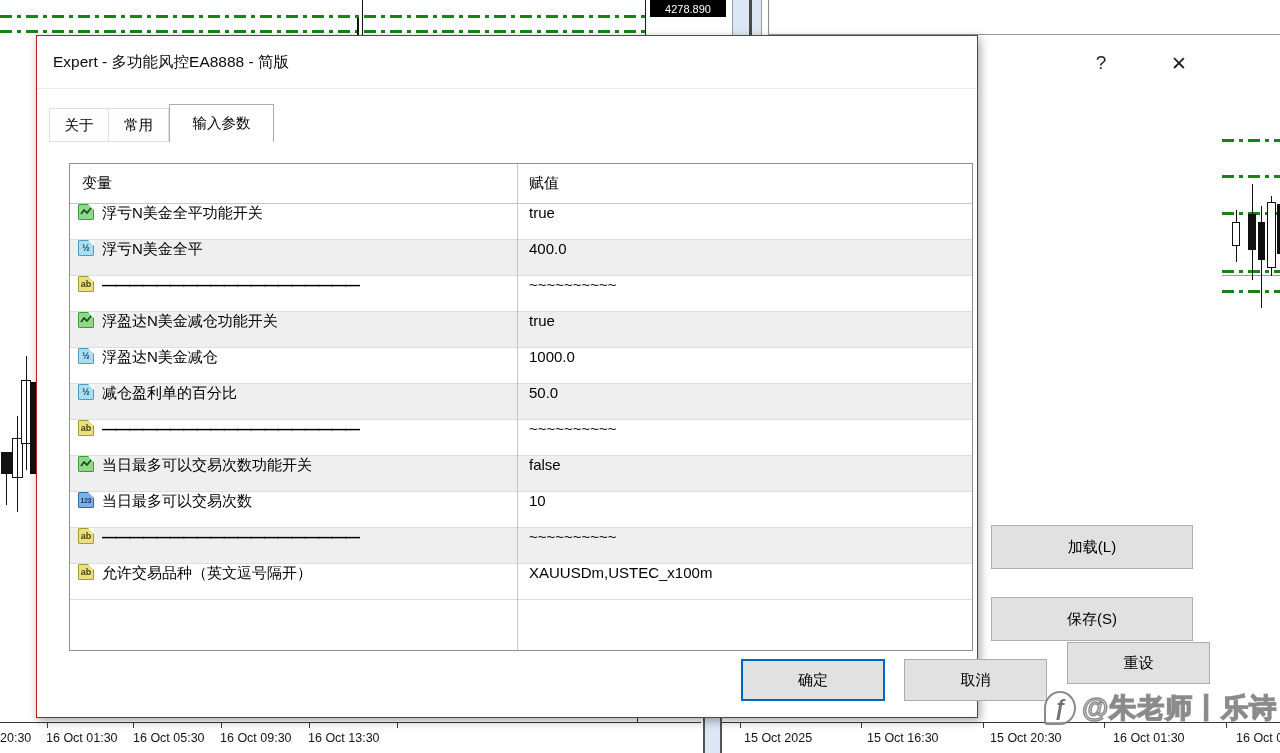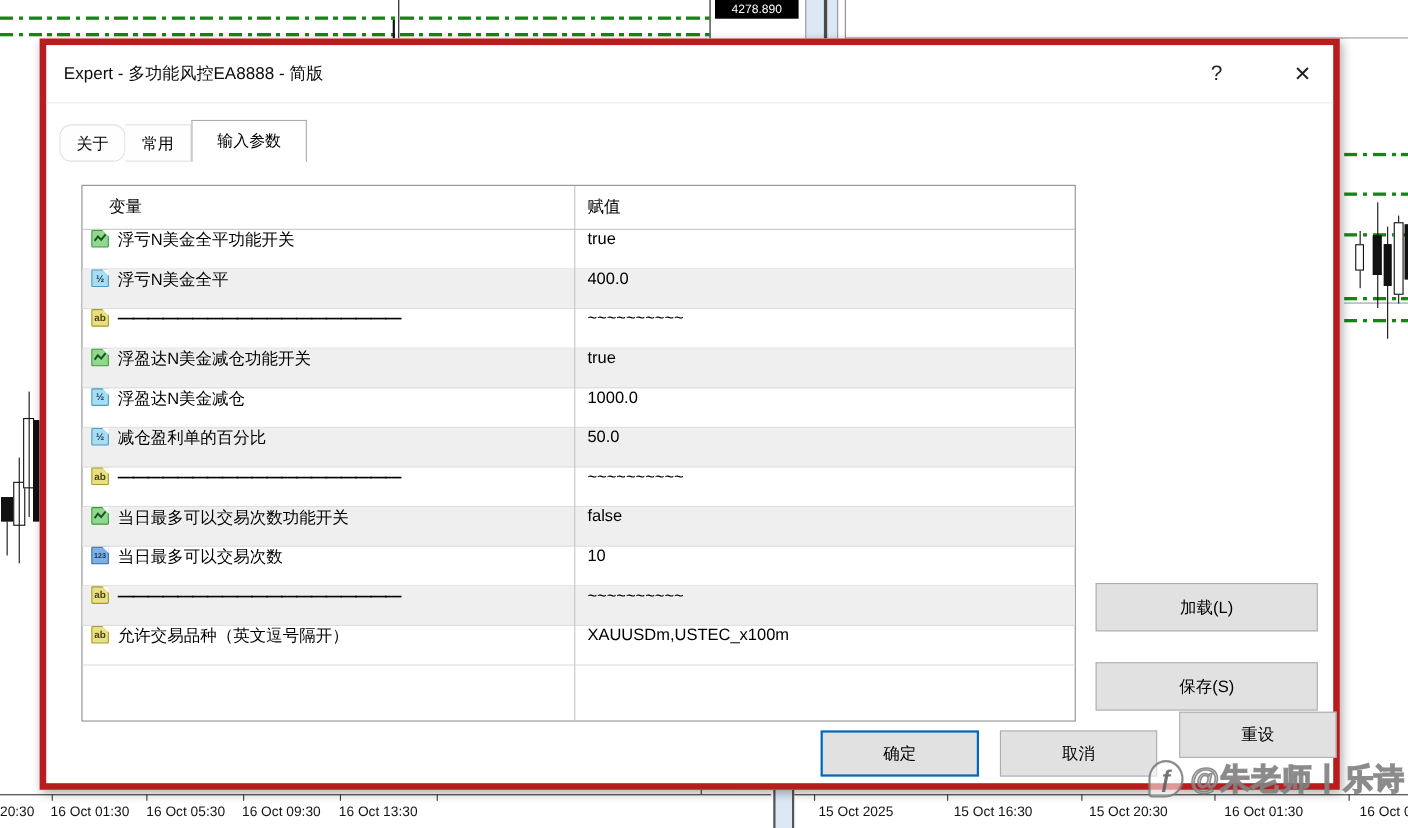--- a/index.html
+++ b/index.html
@@ -28,42 +28,42 @@
   
   .watermark { position:absolute; left:1044px; top:690px; z-index:40; display:flex; align-items:center; gap:6px;
                pointer-events:none; }
   .wm-logo { width:32px; height:34px; border:2.5px solid rgba(110,110,110,.8); border-radius:50% 50% 50% 10%;
              background:rgba(255,255,255,.55); color:rgba(90,90,90,.85); font-size:22px; font-style:italic;
              display:flex; align-items:center; justify-content:center; font-weight:bold; }
   .wm-text { font-size:27px; font-weight:bold; letter-spacing:1px; color:rgba(255,255,255,.25);
              -webkit-text-stroke:1.4px rgba(125,125,125,.85); text-shadow:0 0 1px rgba(120,120,120,.4); }
 
   
-  .dialog { position:absolute; left:36px; top:35px; width:1182px; height:683px; background:#fff;
-            border:6px solid #b91c1c; box-shadow:2px 3px 9px rgba(0,0,0,.35); z-index:20; }
+  .dialog { position:absolute; left:36px; top:35px; width:942px; height:683px; background:#fff;
+            border:1px solid #b91c1c; box-shadow:2px 3px 9px rgba(0,0,0,.35); z-index:20; }
   .titlebar { position:absolute; left:0; top:0; width:100%; height:53px; border-bottom:1px solid #ececec; }
   .title { position:absolute; left:16px; top:16px; font-size:15.5px; color:#0c0c0c; }
   .cap-btn { position:absolute; top:12px; width:36px; height:30px; display:flex; align-items:center; justify-content:center;
              font-size:19px; color:#222; cursor:default; }
   .cap-help { left:1046px; }
   .cap-close { left:1124px; }
 
   .tabs { position:absolute; left:12px; top:72px; height:34px; display:flex; align-items:flex-end; }
   .tab { height:34px; padding:0 10px; min-width:60px; display:flex; align-items:center; justify-content:center;
          font-size:14.5px; color:#000; background:#fefefe; border:1px solid #e0e0e0; border-left:none; }
-  .tab:first-child { border-left:1px solid #e0e0e0;border-radius:11px; }
+  .tab:first-child { border-left:1px solid #e0e0e0; }
   .tab.active { height:38px; min-width:105px; background:#fff; border:1px solid #acacac; border-bottom:none;
                 position:relative; z-index:2; }
 
   .param-table { position:absolute; left:32px; top:127px; width:904px; height:488px; border:1px solid #8f8f8f;
                  background:#fff; }
   .col-divider { position:absolute; left:447px; top:0; bottom:0; width:1px; background:#c6c6c6; z-index:3; }
   .thead { position:absolute; left:0; top:0; width:100%; height:40px; border-bottom:1px solid #c6c6c6;
            display:flex; align-items:center; font-size:15px; color:#000; }
-  .th-var { position:absolute; left:12px;margin-left:12px; }
+  .th-var { position:absolute; left:12px; }
   .th-val { position:absolute; left:459px; }
   .tbody { position:absolute; left:0; top:40px; width:100%; }
   .prow { position:relative; height:36px; border-bottom:1px solid #dedede; display:flex; align-items:flex-start; }
   .prow:nth-child(even) { background:#efefef; }
   .picon { width:16px; height:16px; margin-left:8px; position:relative; border:1px solid; border-radius:1px;
            flex:0 0 16px; display:flex; align-items:center; justify-content:center; }
   .picon::before { content:''; position:absolute; top:-1px; right:-1px; border-style:solid;
                    border-width:0 6px 6px 0; border-color:#fff #fff transparent transparent; }
   .picon-bool   { background:#8fd98f; border-color:#3f9b3f; }
   .picon-double { background:#a9ddf2; border-color:#4a9cc0; color:#0b3d63; font-size:9px; font-weight:bold; }

